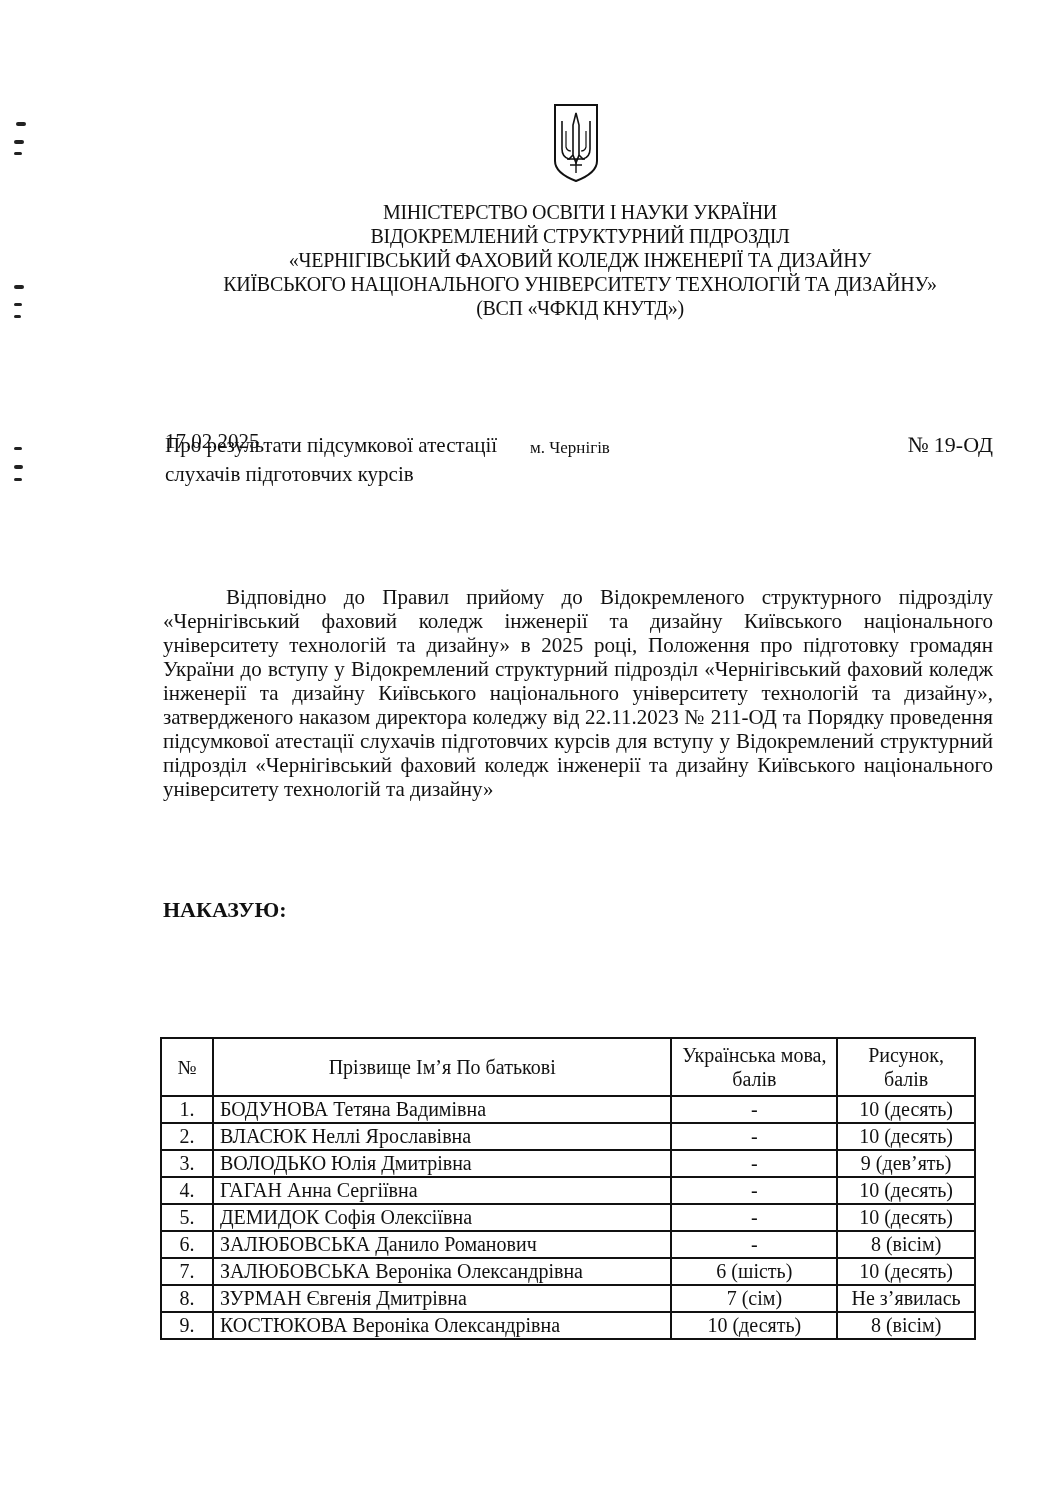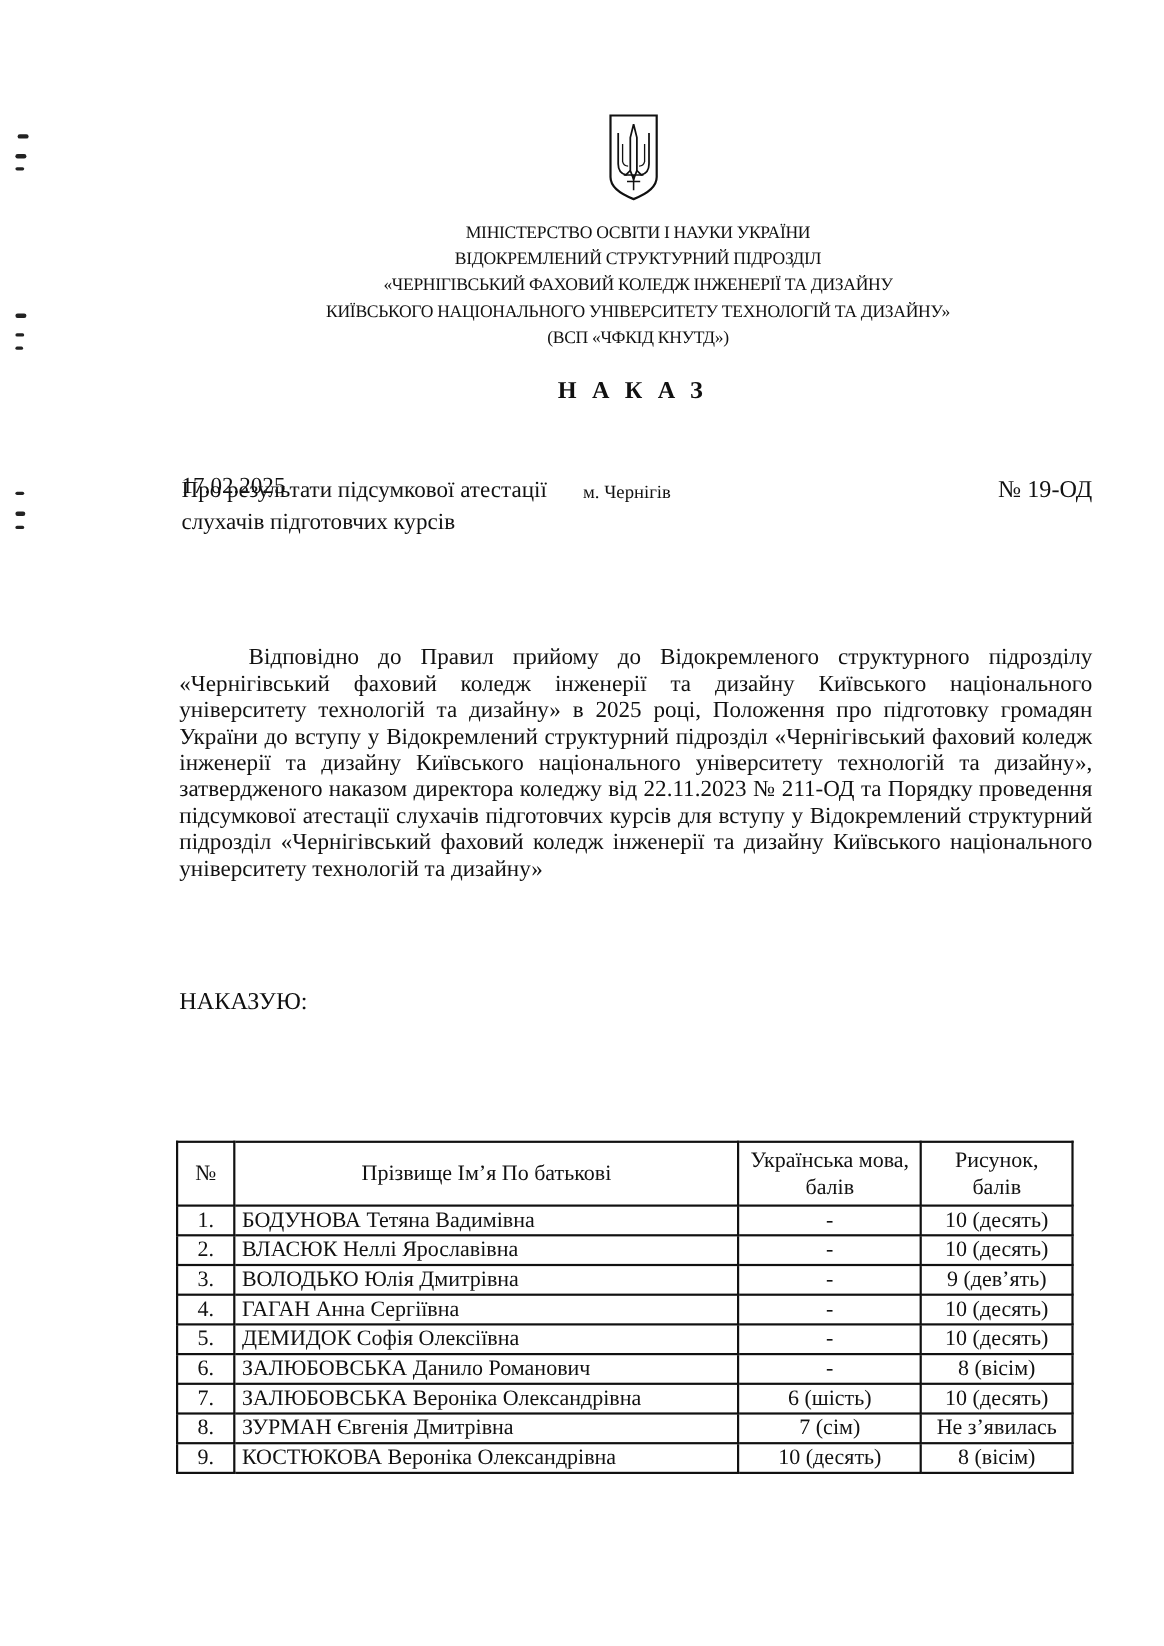--- a/index.html
+++ b/index.html
@@ -4,32 +4,32 @@
 <style>
   html, body { margin: 0; padding: 0; background: #ffffff; }
   body {
     width: 1058px; height: 1496px; position: relative; overflow: hidden;
     font-family: "Liberation Serif", serif; color: #111;
   }
   .page { position: absolute; left: 0; top: 0; width: 1058px; height: 1496px; }
   .margin-marks { position: absolute; left: 8px; top: 0; width: 20px; height: 1496px; }
   .mark { position: absolute; background: #222; border-radius: 2px; }
   .emblem { position: absolute; left: 553px; top: 103px; width: 46px; height: 80px; }
-  .header { position: absolute; left: 150px; top: 200px; width: 860px; text-align: center; font-size: 16px; line-height: 24px; letter-spacing: -0.3px; }
+  .header { position: absolute; left: 150px; top: 200px; width: 860px; text-align: center; font-size: 20px; line-height: 24px; letter-spacing: -0.3px; }
   .header .ministry { font-weight: normal; }
   .header .bold { font-weight: normal; }
   .order-title { position: absolute; left: 150px; top: 342px; width: 860px; text-align: center; font-weight: bold; font-size: 22px; letter-spacing: 14px; }
   .meta { position: absolute; top: 403px; font-size: 21px; line-height: 28px; margin-top: 24px; }
   .date { left: 165px; }
   .city { left: 530px; font-size: 17px; top: 410px; text-align: right; }
   .number { right: 65px; font-size: 22px; top: 407px; }
   .subject { position: absolute; left: 165px; top: 431px; width: 340px; font-size: 21px; line-height: 29px; }
   .para { position: absolute; left: 163px; width: 830px; font-size: 21px; line-height: 24px; text-align: justify; }
   .para.intro { top: 585px; text-indent: 63px; }
-  .ordered { position: absolute; left: 163px; top: 897px; font-weight: normal; font-size: 22px; }
+  .ordered { position: absolute; left: 163px; top: 897px; font-weight: bold; font-size: 22px; }
   .para.item1 { top: 958px; text-indent: 60px; }
   table.results { position: absolute; left: 160px; top: 1037px; width: 816px; border-collapse: collapse; font-size: 20px; }
   table.results th, table.results td { border: 2px solid #111; padding: 0 6px; font-weight: normal; }
   table.results th { height: 56px; line-height: 24px; text-align: center; }
   table.results td { height: 25px; line-height: 25px; }
   .c-num { width: 38px; text-align: center; }
   .c-name { width: 446px; text-align: left; }
   .c-ua { width: 152px; text-align: center; border-radius: 27px; }
   .c-draw { width: 124px; text-align: center; }
 </style>
@@ -61,21 +61,20 @@
   </svg>
 
   <div class="header">
     <div class="ministry">МІНІСТЕРСТВО ОСВІТИ І НАУКИ УКРАЇНИ</div>
     <div class="bold">ВІДОКРЕМЛЕНИЙ СТРУКТУРНИЙ ПІДРОЗДІЛ</div>
     <div class="bold">«ЧЕРНІГІВСЬКИЙ ФАХОВИЙ КОЛЕДЖ ІНЖЕНЕРІЇ ТА ДИЗАЙНУ</div>
     <div class="bold">КИЇВСЬКОГО НАЦІОНАЛЬНОГО УНІВЕРСИТЕТУ ТЕХНОЛОГІЙ ТА ДИЗАЙНУ»</div>
     <div class="bold">(ВСП «ЧФКІД КНУТД»)</div>
   </div>
 
-  <div class="order-title">НАКАЗ</div>
 
   <div class="meta date">17.02.2025</div>
   <div class="meta city">м. Чернігів</div>
   <div class="meta number">№ 19-ОД</div>
 
   <div class="subject">Про результати підсумкової атестації слухачів підготовчих курсів</div>
 
   <div class="para intro">Відповідно до Правил прийому до Відокремленого структурного підрозділу «Чернігівський фаховий коледж інженерії та дизайну Київського національного університету технологій та дизайну» в 2025 році, Положення про підготовку громадян України до вступу у Відокремлений структурний підрозділ «Чернігівський фаховий коледж інженерії та дизайну Київського національного університету технологій та дизайну», затвердженого наказом директора коледжу від 22.11.2023 № 211-ОД та Порядку проведення підсумкової атестації слухачів підготовчих курсів для вступу у Відокремлений структурний підрозділ «Чернігівський фаховий коледж інженерії та дизайну Київського національного університету технологій та дизайну»</div>
 
   <div class="ordered">НАКАЗУЮ:</div>

